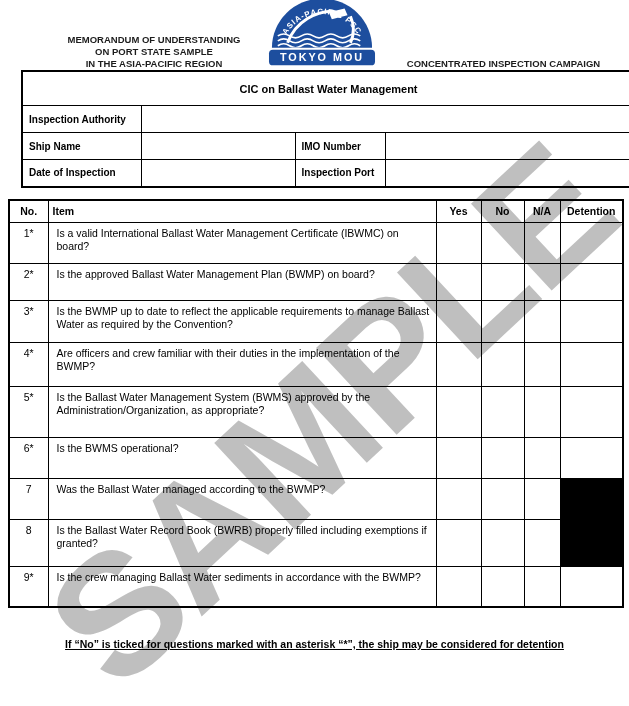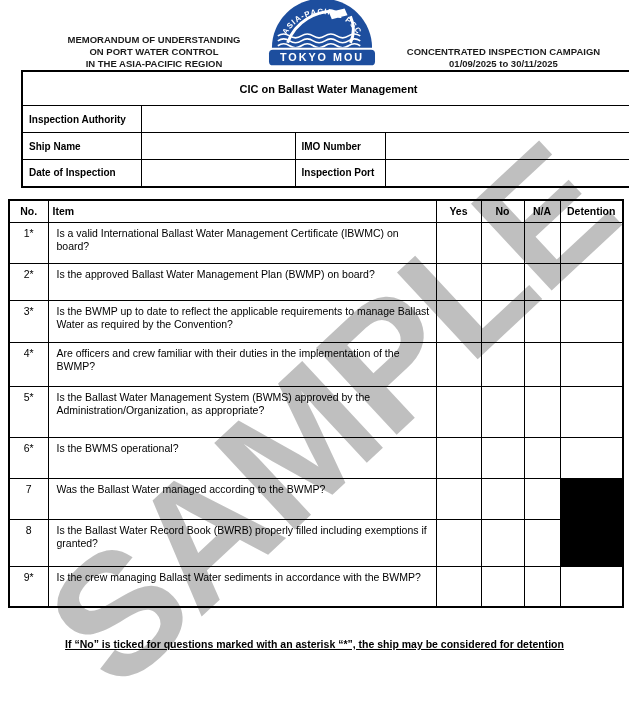--- a/index.html
+++ b/index.html
@@ -44,21 +44,21 @@
 <body>
 
 <div class="page">
   <div class="watermark">SAMPLE</div>
 
   <div class="content">
 
     <div class="header">
       <div class="h-left">
         <div>MEMORANDUM OF UNDERSTANDING</div>
-        <div>ON PORT WATER CONTROL</div>
+        <div>ON PORT STATE SAMPLE</div>
         <div>IN THE ASIA-PACIFIC REGION</div>
       </div>
       <div class="h-logo">
         <svg width="108" height="70" viewBox="0 0 110 70">
           <defs>
             <clipPath id="domeClip">
                 <path d="M4,52 A51,50 0 0 1 106,52 Z"></path>
               </clipPath>
             <path id="arcPath" d="M15,49 A41,40 0 0 1 95,49" fill="none"></path>
           </defs>
@@ -73,21 +73,20 @@
           </g>
           <text font-family="Liberation Sans, sans-serif" font-size="8" font-weight="bold" fill="#fff" letter-spacing="1">
             <textPath href="#arcPath" startOffset="50%" text-anchor="middle">ASIA-PACIFIC PSC</textPath>
           </text>
           <rect x="1" y="54" width="108" height="16" rx="4" fill="#1d4e9e"></rect>
           <text x="55" y="66" text-anchor="middle" font-family="Liberation Sans, sans-serif" font-size="11" font-weight="bold" fill="#fff" letter-spacing="2">TOKYO MOU</text>
         </svg>
       </div>
       <div class="h-right">
         <div>CONCENTRATED INSPECTION CAMPAIGN</div>
-        <div>01/09/2025 to 30/11/2025</div>
       </div>
     </div>
 
     <table class="info-table">
       <colgroup>
           <col style="width:119px">
           <col style="width:154px">
           <col style="width:90px">
           <col style="width:250px">
         </colgroup>

